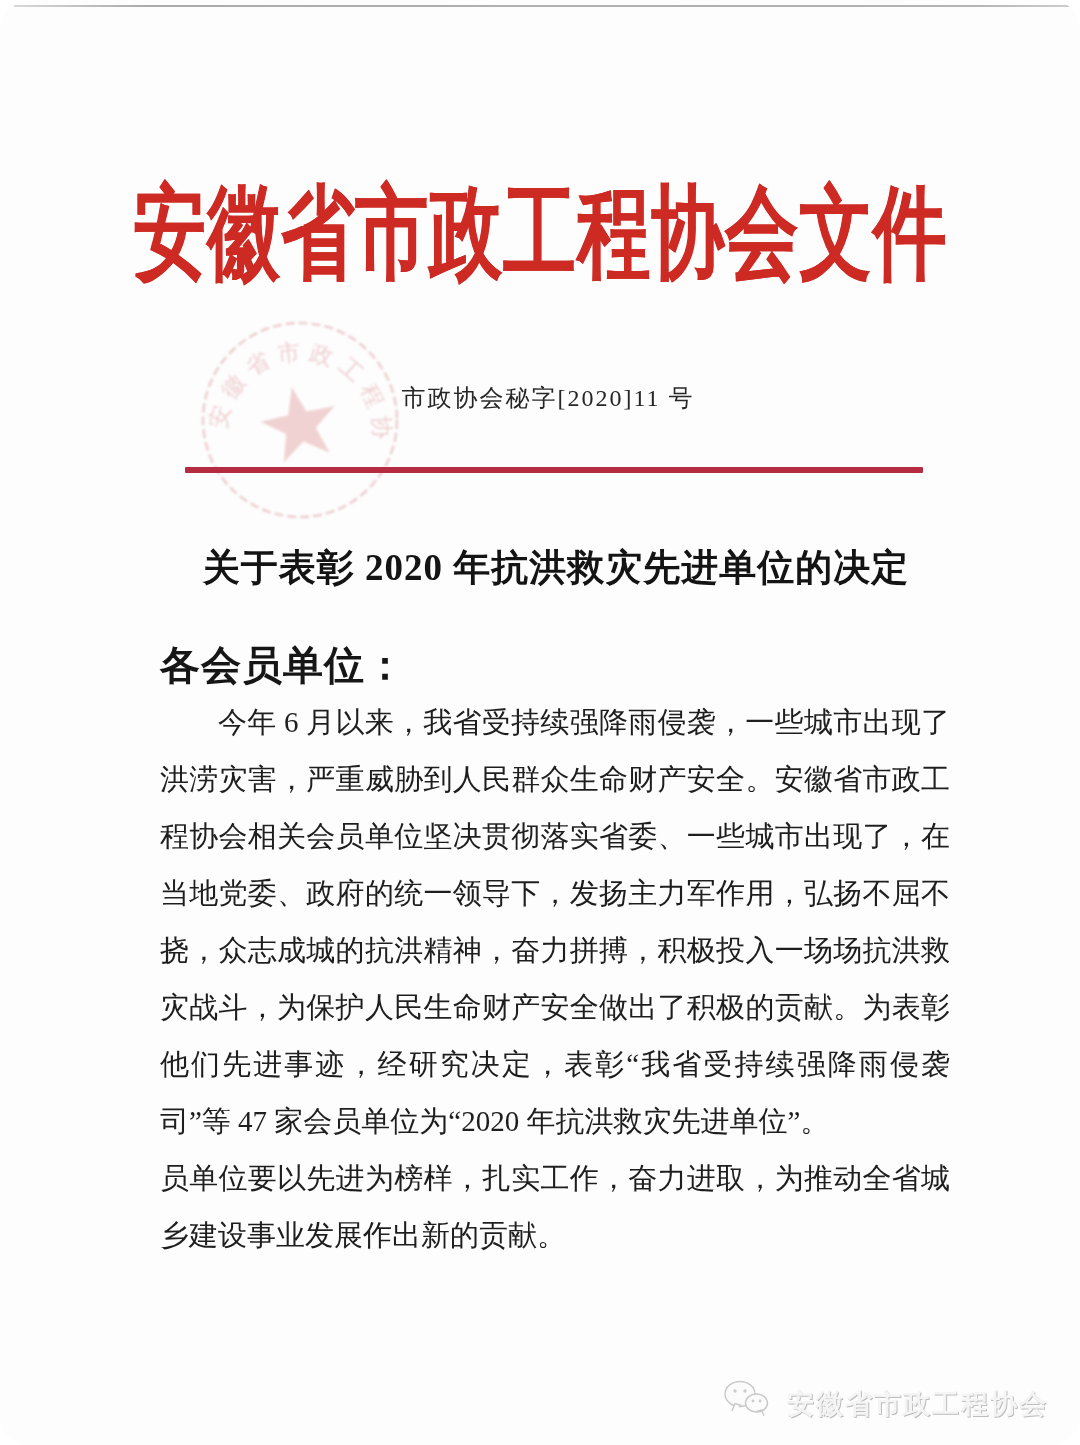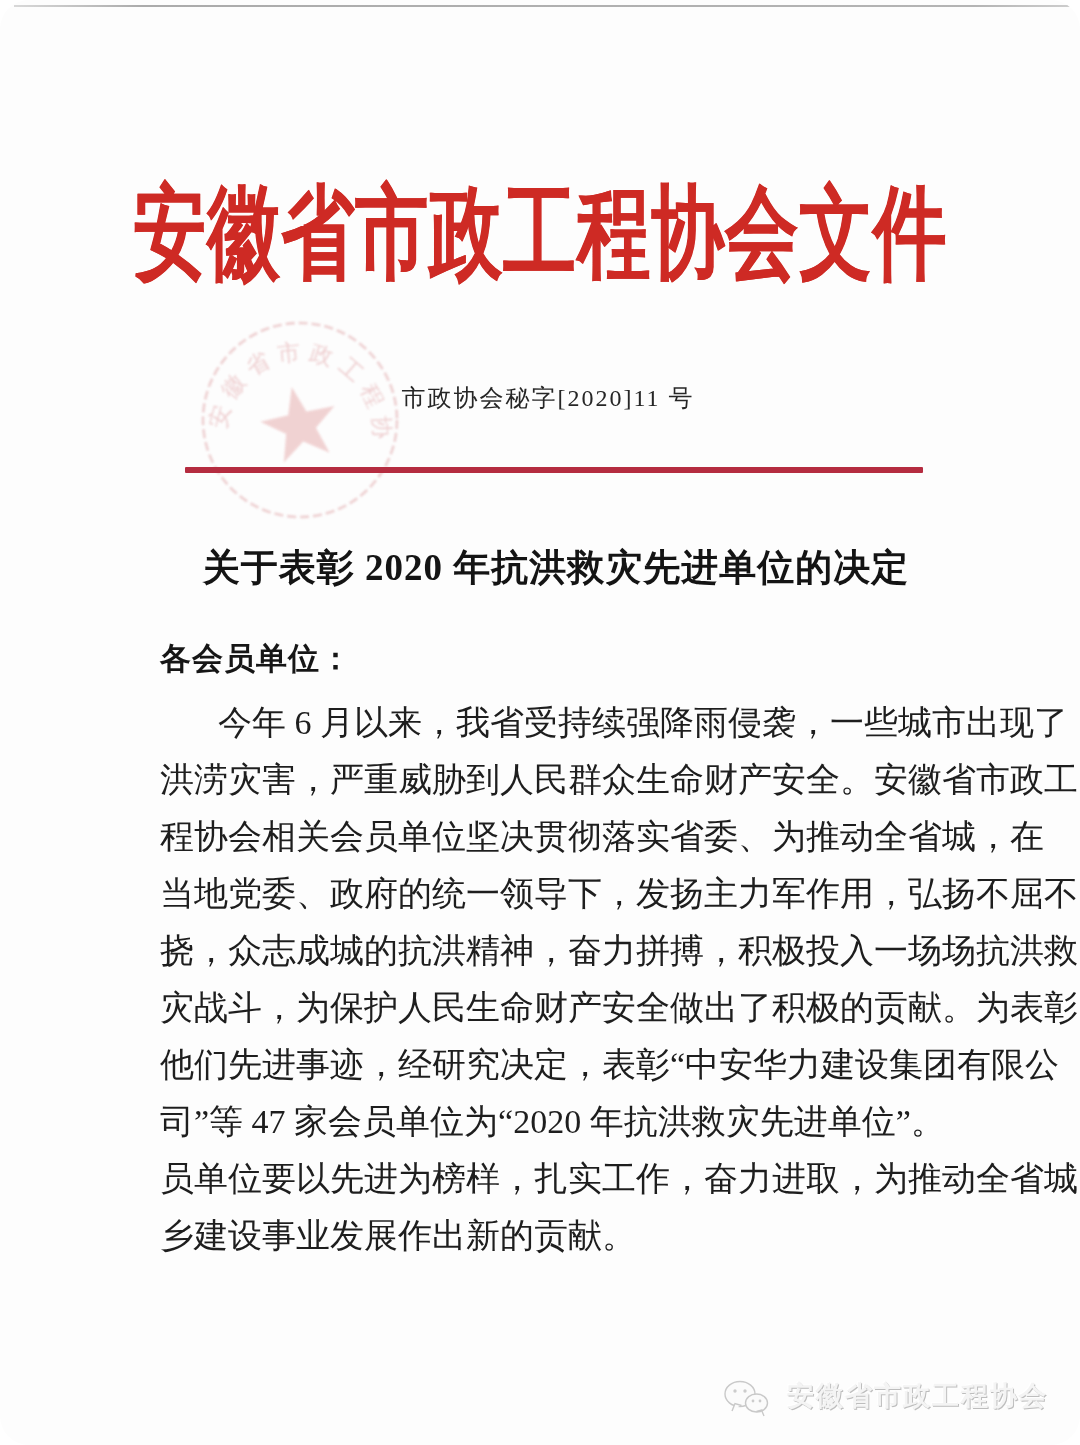--- a/index.html
+++ b/index.html
@@ -50,37 +50,37 @@
   }
   
   .doc-title{
     position:absolute;top:543px;left:16px;width:100%;
     text-align:center;margin:0;
     font-size:37px;font-weight:700;color:#141414;letter-spacing:1px;
   }
   
   .salutation{
     position:absolute;left:160px;top:638px;
-    font-size:31px;font-weight:700;color:#161616;letter-spacing:1px;
+    font-size:40px;font-weight:700;color:#161616;letter-spacing:1px;
   }
   .body-text{
     position:absolute;left:160px;top:694px;width:790px;
   }
   .line{
-    font-size:34px;line-height:57px;height:57px;
+    font-size:29px;line-height:57px;height:57px;
     color:#1e1e1e;
     text-align:justify;text-align-last:justify;text-justify:inter-character;
     white-space:nowrap;
   }
   .line.no-just{text-align-last:left;}
   .line.indent{text-indent:58px;}
   
   .watermark{
     position:absolute;top:1378px;right:32px;
-    display:flex;align-items:flex-start;gap:18px;
+    display:flex;align-items:flex-end;gap:18px;
   }
   .wm-text{
     font-size:27px;letter-spacing:2px;font-weight:700;
     color:#f4f4f4;
     text-shadow:1px 1px 0 #bdbdbd,-1px -1px 0 #ffffff,0 0 1px #d9d9d9;
     white-space:nowrap;
   }
 </style>
 </head>
 <body>
@@ -116,25 +116,25 @@
   <div class="red-rule"></div>
 
   <h2 class="doc-title">关于表彰 2020 年抗洪救灾先进单位的决定</h2>
 
   <div class="salutation">各会员单位：</div>
 
   <div class="body-text">
     <div>
       <div class="line indent">今年 6 月以来，我省受持续强降雨侵袭，一些城市出现了</div>
       <div class="line">洪涝灾害，严重威胁到人民群众生命财产安全。安徽省市政工</div>
-      <div class="line">程协会相关会员单位坚决贯彻落实省委、为推动全省城，在</div>
+      <div class="line">程协会相关会员单位坚决贯彻落实省委、一些城市出现了，在</div>
       <div class="line">当地党委、政府的统一领导下，发扬主力军作用，弘扬不屈不</div>
       <div class="line">挠，众志成城的抗洪精神，奋力拼搏，积极投入一场场抗洪救</div>
       <div class="line">灾战斗，为保护人民生命财产安全做出了积极的贡献。为表彰</div>
-      <div class="line">他们先进事迹，经研究决定，表彰“中安华力建设集团有限公</div>
+      <div class="line">他们先进事迹，经研究决定，表彰“我省受持续强降雨侵袭</div>
       <div class="line no-just">司”等 47 家会员单位为“2020 年抗洪救灾先进单位”。</div>
     </div>
     <div>
       <div class="line">员单位要以先进为榜样，扎实工作，奋力进取，为推动全省城</div>
       <div class="line no-just">乡建设事业发展作出新的贡献。</div>
     </div>
   </div>
 
   <div class="watermark">
     <span>

